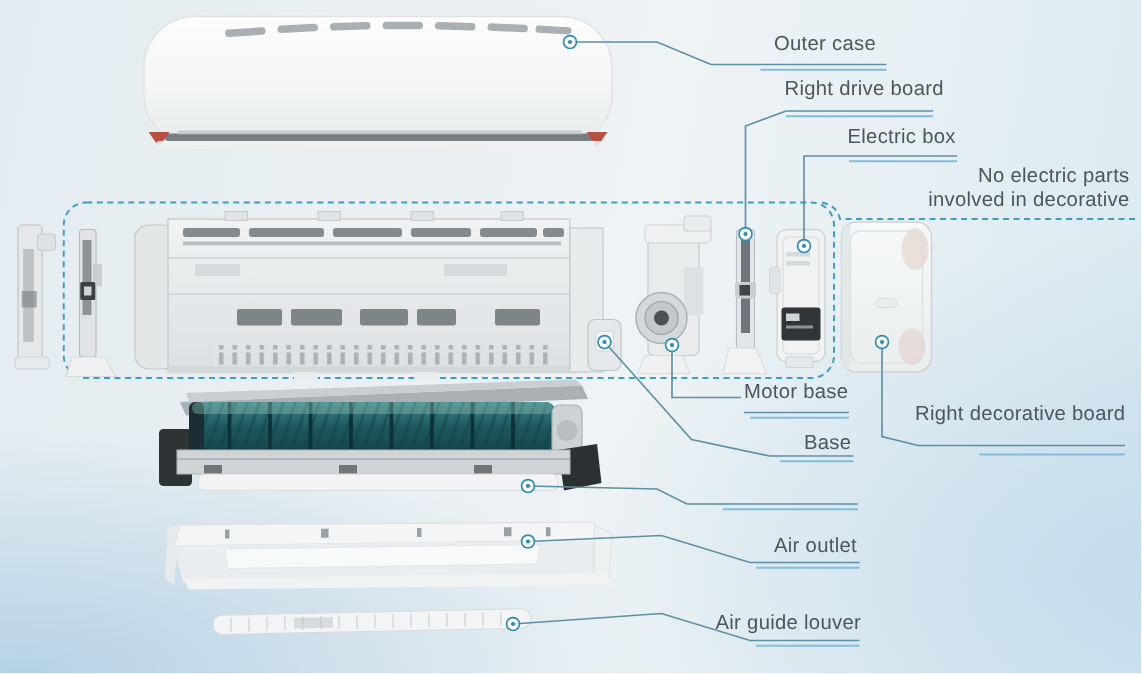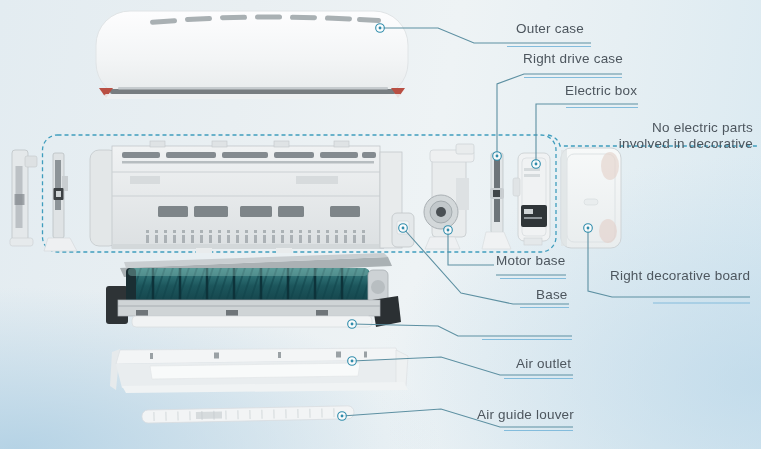--- a/index.html
+++ b/index.html
@@ -9,21 +9,21 @@
     background:
       radial-gradient(140% 90% at 2% 100%, rgba(176,208,228,.9) 0%, rgba(176,208,228,0) 40%),
       radial-gradient(120% 120% at 100% 85%, rgba(183,213,232,.65) 0%, rgba(183,213,232,0) 42%),
       linear-gradient(100deg,#e3ecf1 0%,#e9eff2 30%,#eef3f5 55%,#e6eff3 75%,#d9e9f1 100%);
   }
   svg.diagram{position:absolute;left:0;top:0;}
   .label{
     position:absolute;color:#4d565e;font-size:13.5px;line-height:16px;
     letter-spacing:.2px;white-space:nowrap;
   }
-  .label.right{text-align:right;margin-top:11px;}
+  .label.right{text-align:right;}
 </style>
 </head>
 <body>
 
 <div id="stage">
 
   <svg class="diagram" width="761" height="449" viewBox="0 0 761 449">
     <defs>
       <linearGradient id="gradCase" x1="0" y1="0" x2="0" y2="1">
         <stop offset="0" stop-color="#fdfdfe"></stop>
@@ -298,21 +298,21 @@
           <circle cx="352" cy="361" r="1.4" fill="#2f8cab" stroke="none"></circle>
         </g>
       <g>
           <circle cx="342" cy="416" r="4.3" fill="#ffffff" fill-opacity=".75"></circle>
           <circle cx="342" cy="416" r="1.4" fill="#2f8cab" stroke="none"></circle>
         </g>
     </g>
   </svg>
 
   <div class="label" style="left:516px;top:21px">Outer case</div>
-  <div class="label" style="left:523px;top:51px">Right drive case</div>
+  <div class="label" style="left:523px;top:51px">Right drive board</div>
   <div class="label" style="left:565px;top:83px">Electric box</div>
   <div class="label right" style="right:8px;top:109px">
     <div>No electric parts</div>
     <div>involved in decorative</div>
   </div>
   <div class="label" style="left:496px;top:253px">Motor base</div>
   <div class="label" style="left:536px;top:287px">Base</div>
   <div class="label" style="left:610px;top:268px">Right decorative board</div>
   <div class="label" style="left:516px;top:356px">Air outlet</div>
   <div class="label" style="left:477px;top:407px">Air guide louver</div>

